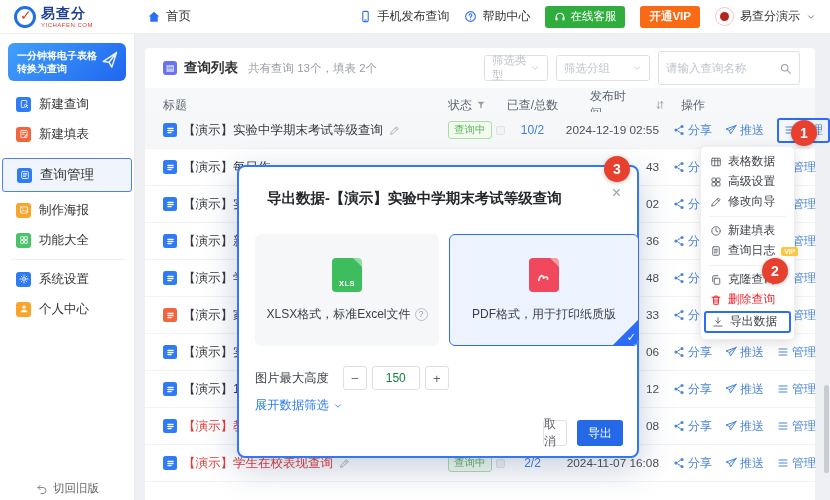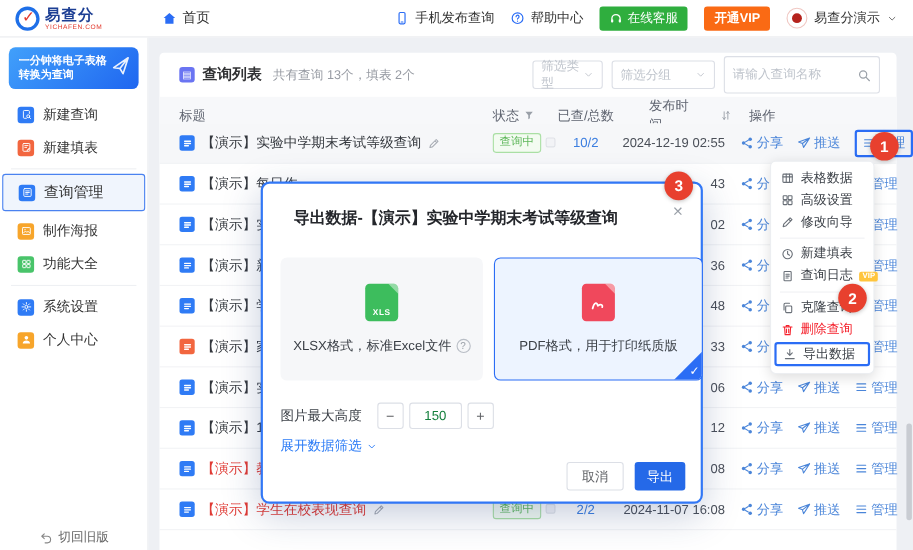--- a/index.html
+++ b/index.html
@@ -114,21 +114,21 @@
   .sel-corner{position:absolute;right:-1px;bottom:-1px;width:0;height:0;border-style:solid;border-width:0 0 27px 27px;border-color:transparent transparent var(--accent) transparent;}
   .sel-check{position:absolute;right:2px;bottom:1px;color:#fff;font-size:11px;font-weight:bold;z-index:1;}
   .m-height{position:absolute;left:16px;top:199px;display:flex;align-items:center;gap:0;font-size:12.3px;color:#3a3f46;}
   .stepper{display:flex;align-items:center;margin-left:14px;gap:5px;}
   .step-btn{width:24px;height:24px;border:1px solid #dcdfe6;border-radius:3px;background:#fff;display:flex;align-items:center;justify-content:center;font-size:13px;color:#606266;cursor:pointer;}
   .step-val{width:48px;height:24px;border:1px solid #dcdfe6;border-radius:3px;display:flex;align-items:center;justify-content:center;font-size:12px;color:#15803d;}
   .m-expand{position:absolute;left:16px;top:230px;color:#2b7bf6;font-size:12.3px;display:flex;align-items:center;gap:4px;cursor:pointer;}
   .m-expand .i{font-size:10px;}
   .m-footer{position:absolute;right:14px;bottom:10px;display:flex;gap:10px;}
   .btn{height:26px;border-radius:3px;display:flex;align-items:center;justify-content:center;font-size:12px;cursor:pointer;}
-  .btn.ghost{width:52px;border:1px solid #dcdfe6;background:#fff;color:#606266;}
+  .btn.ghost{width:24px;border:1px solid #dcdfe6;background:#fff;color:#606266;}
   .btn.primary{width:46px;background:#2569e8;color:#fff;}
 
   
   .ann{position:absolute;width:26px;height:26px;border-radius:50%;background:var(--ann-red);color:#fff;font-size:14px;font-weight:bold;display:flex;align-items:center;justify-content:center;z-index:10;box-shadow:0 1px 4px rgba(0,0,0,.25);}
   #ann1{left:791px;top:120px;}
   #ann2{left:762px;top:258px;}
   #ann3{left:604px;top:156px;}
 
   .scroll-thumb{position:absolute;right:1px;top:385px;width:5px;height:88px;border-radius:3px;background:#c9ccd2;z-index:6;}
 </style>

